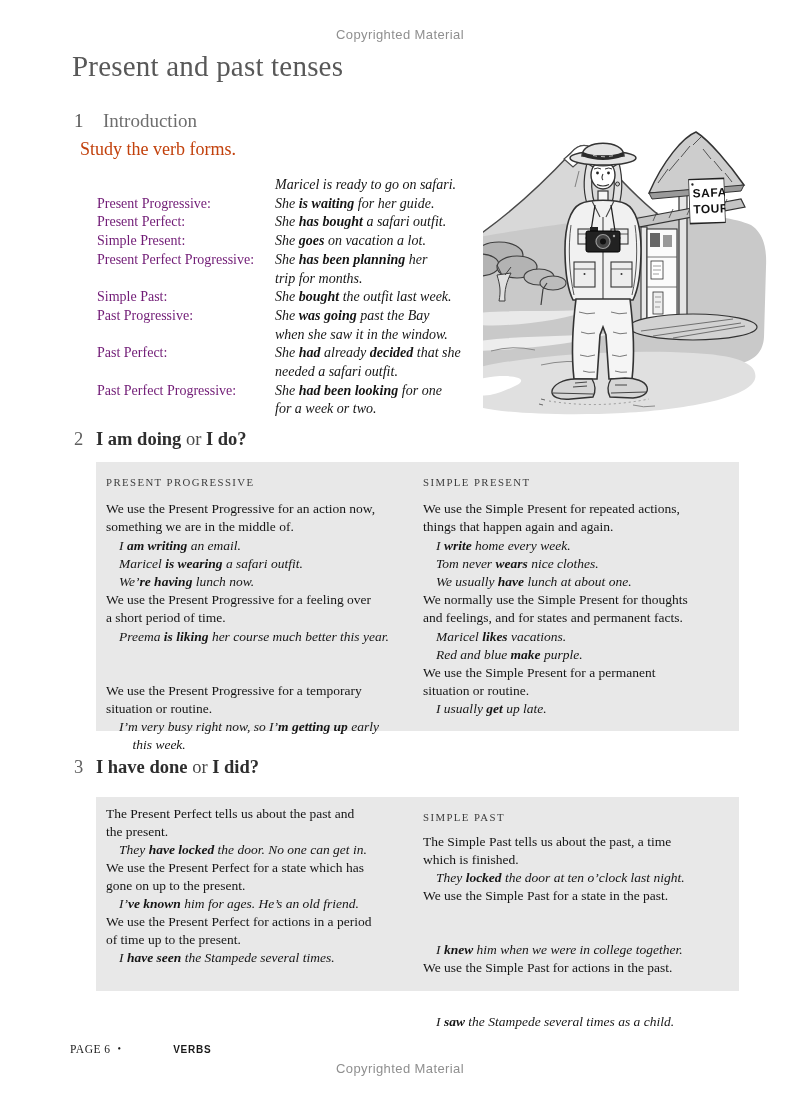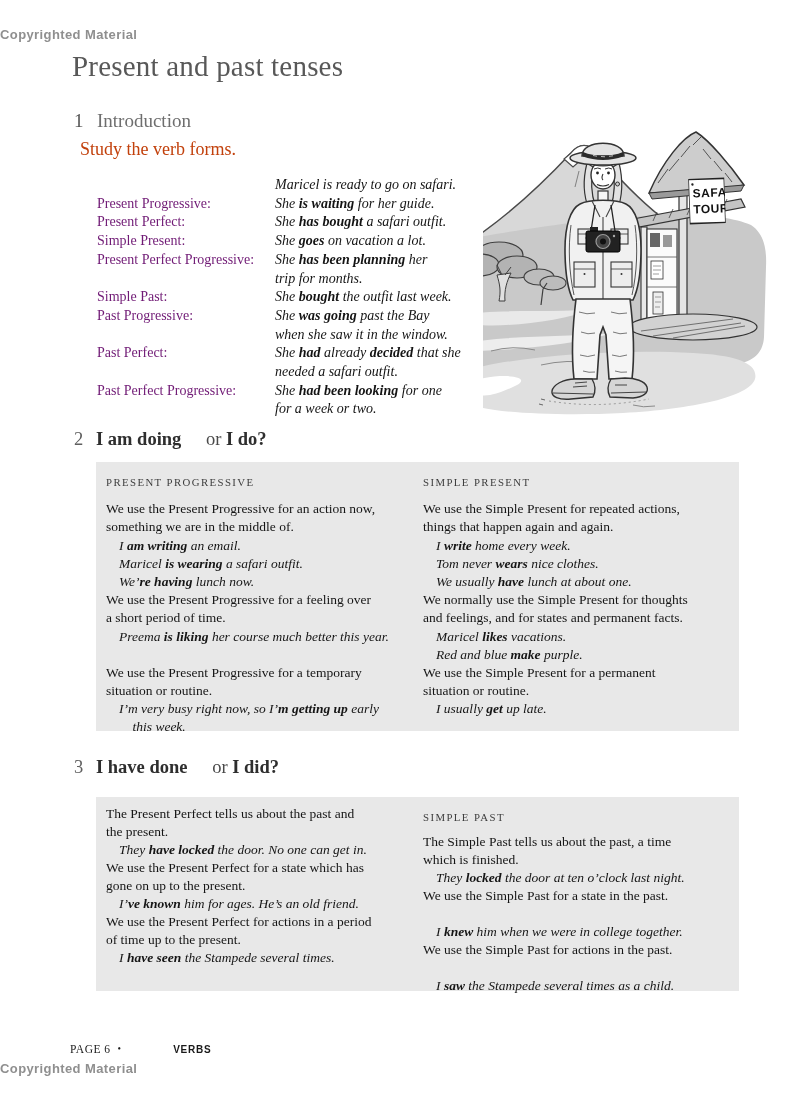--- a/index.html
+++ b/index.html
@@ -3,41 +3,41 @@
 <meta charset="utf-8">
 <style>
   html,body{margin:0;padding:0;}
   body{
     width:800px;height:1106px;position:relative;background:#fff;
     font-family:"Liberation Serif",serif;color:#151515;overflow:hidden;
   }
   p{margin:0;}
   
   .copy{
-    position:absolute;width:100%;
-    font-family:"Liberation Sans",sans-serif;font-weight:bold;font-size:13px;
+    position:absolute;width:100%;text-align:center;
+    font-family:"Liberation Sans",sans-serif;font-weight:normal;font-size:13px;
     color:#8f8f8f;letter-spacing:.4px;
   }
   .copy.top{top:27px;}
   .copy.bottom{top:1061px;}
   
   .page-title{
     position:absolute;left:72px;top:50px;margin:0;font-weight:400;
     font-size:29px;color:#585858;letter-spacing:.2px;
   }
   
   .sechead{position:absolute;display:flex;align-items:baseline;}
   .sechead .num{width:22px;font-size:19px;color:#555;}
   #sec1-head{left:74px;top:110px;}
-  #sec1-head .t{font-size:19px;color:#6e6e6e;margin-left:1px;}
+  #sec1-head .t{font-size:19px;color:#6e6e6e;margin-left:7px;}
   .instruction{position:absolute;left:80px;top:139px;font-size:18px;color:#c2410c;}
   .sechead.qh{font-size:18.5px;}
   .sechead.qh .num{font-size:18.5px;color:#5f5f5f;}
   .sechead.qh b{color:#2e2e2e;}
-  .sechead.qh .or{color:#4a4a4a;padding-left:20px;}
+  .sechead.qh .or{color:#4a4a4a;}
   #sec2-head{left:74px;top:429px;}
   #sec3-head{left:74px;top:757px;}
   
   .introtable{position:absolute;left:97px;top:176px;width:412px;font-size:14px;line-height:18.7px;}
   .vrow{display:grid;grid-template-columns:178px 234px;}
   .vlabel{color:#701a75;}
   .vtext{font-style:italic;color:#141414;}
   
   .gbox{
     position:absolute;left:96px;width:643px;background:#e8e8e8;
@@ -47,21 +47,21 @@
   }
   #box2{top:462px;height:269px;}
   #box3{top:797px;height:194px;line-height:18px;}
   .colhdr{
     font-size:10.8px;letter-spacing:1.4px;color:#3d3d3d;
     margin:3px 0 9px 0;
   }
   #box3 .colhdr{margin-bottom:7px;}
   .rule{color:#151515;}
   .ex{font-style:italic;margin-left:13px;color:#151515;}
-  .gap{margin-top:18px;}
+  .gap{margin-top:36px;}
   
   #illo{position:absolute;left:483px;top:127px;width:317px;height:294px;}
   
   .footer{position:absolute;left:70px;top:1043px;font-size:11.5px;color:#1a1a1a;}
   .footer .pgnum{letter-spacing:.5px;}
   .footer .bullet{margin:0 7px;font-size:10px;position:relative;top:-1px;}
   .footer .bsec{font-family:"Liberation Sans",sans-serif;font-weight:bold;font-size:10px;letter-spacing:.8px;margin-left:45px;}
 </style>
 </head>
 <body>

